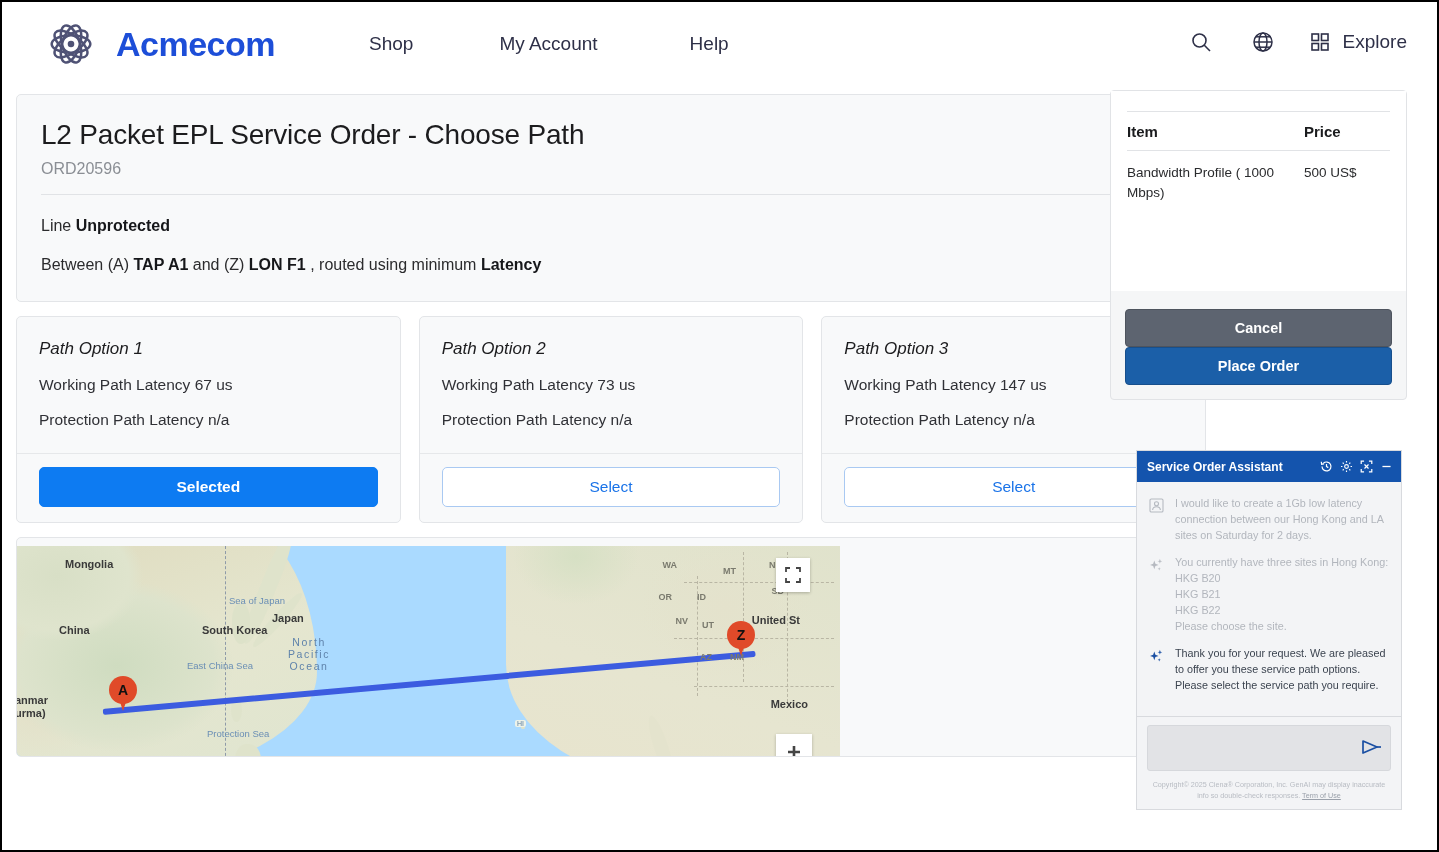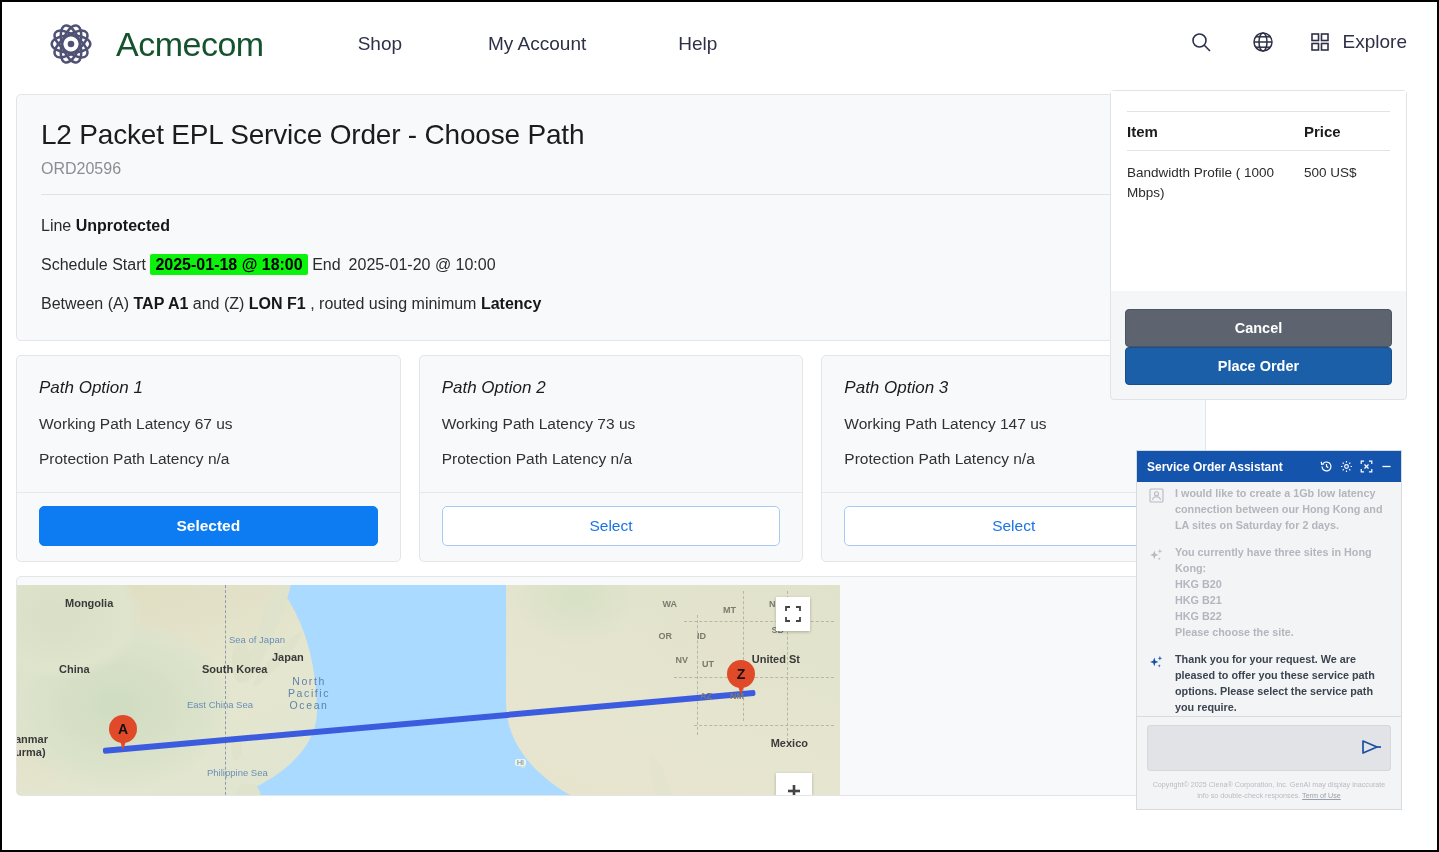--- a/index.html
+++ b/index.html
@@ -32,22 +32,22 @@
     align-items: center;
   }
   .logo-wrap {
     display: flex;
     align-items: center;
     margin-left: 38px;
   }
   .logo-mark { width: 62px; height: 58px; flex: none; }
   .logo-text {
     font-size: 34px;
-    font-weight: normal;
-    color: #14532d;
+    font-weight: bold;
+    color: #1d4ed8;
     letter-spacing: -0.5px;
     margin-left: 14px;
   }
   .nav {
     display: flex;
     align-items: center;
     margin-left: 94px;
     gap: 0px;
   }
   .nav-item {
@@ -413,23 +413,22 @@
     height: 31px;
     display: flex;
     align-items: center;
     padding: 0 8px 0 10px;
   }
   .asst-title { font-size: 12px; font-weight: bold; flex: 1; }
   .asst-icons { display: flex; align-items: center; gap: 7px; }
   .asst-icons > span { cursor: pointer; display: flex; }
   .asst-body {
     flex: 1;
-    padding: 4px 10px 4px 8px;
+    padding: 14px 10px 4px 8px;
     overflow: hidden;
-    font-weight: bold;
   }
   .msg { display: flex; gap: 8px; margin-bottom: 11px; }
   .msg-icon { width: 22px; flex: none; display: flex; justify-content: center; padding-top: 2px; }
   .msg-text {
     font-size: 10.8px;
     line-height: 1.48;
     color: #b2b6bd;
     white-space: pre-line;
   }
   .msg.active .msg-text { color: #3c4450; }
@@ -520,25 +519,20 @@
       <div class="order-title">L2 Packet EPL Service Order - Choose Path</div>
       <div class="order-sub">ORD20596</div>
       <div class="divider"></div>
 
 
       <div class="detail-line">
         <span>Line</span>
         <b>Unprotected</b>
       </div>
 
-      <div class="detail-line">
-        <span>Schedule Start</span>
-        <span class="hl">2025-01-18 @ 18:00</span>
-        <span>End</span><span class="gap-end"></span><span>2025-01-20 @ 10:00</span>
-      </div>
 
       <div class="detail-line">
         <span>Between (A)</span>
         <b>TAP A1</b>
         <span>and (Z)</span>
         <b>LON F1</b>
         <span>, routed using minimum</span>
         <b>Latency</b>
       </div>
     </div>
@@ -600,21 +594,21 @@
         <div class="state-line" style="right:142px; top:30px; height:120px; width:0; border-top:none; border-left:1px dashed #b9b6a4;"></div>
 
         <div class="route-line"></div>
 
         <div class="map-text lbl-country" style="left:48px; top:12px;">Mongolia</div>
         <div class="map-text lbl-country" style="left:42px; top:78px;">China</div>
         <div class="map-text lbl-country" style="left:185px; top:78px;">South Korea</div>
         <div class="map-text lbl-country" style="left:255px; top:66px;">Japan</div>
         <div class="map-text lbl-sea" style="left:212px; top:49px;">Sea of Japan</div>
         <div class="map-text lbl-sea" style="left:170px; top:114px;">East China Sea</div>
-        <div class="map-text lbl-sea" style="left:190px; top:182px;">Philippine Sea</div>
+        <div class="map-text lbl-sea" style="left:190px; top:182px;">Protection Sea</div>
         <div class="map-text lbl-country" style="left:-2px; top:148px;">anmar</div>
         <div class="map-text lbl-country" style="left:-2px; top:161px;">urma)</div>
         <div class="map-text lbl-ocean" style="left:271px; top:90px; white-space:pre-line; line-height:1.15; text-align:center;">North
 Pacific
 Ocean</div>
         <div class="map-text lbl-country" style="right:40px; top:68px;padding-left:17px;">United St</div>
         <div class="map-text lbl-country" style="right:32px; top:152px;">Mexico</div>
         <div class="map-text" style="left:498px; top:174px; font-size:7px; color:#5d7f9f; background:#eef3ea; padding:0 2px; border-radius:2px;">HI</div>
 
         <div class="map-text lbl-state" style="right:163px; top:14px;">WA</div>

